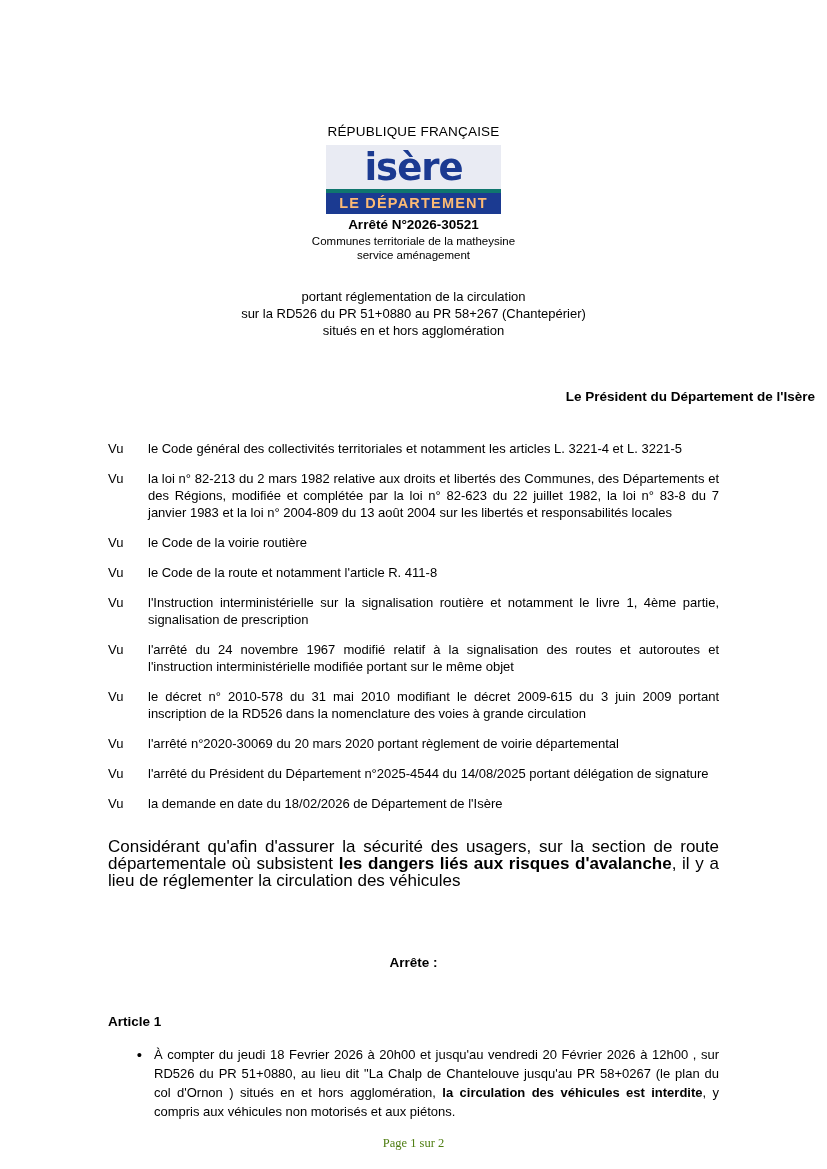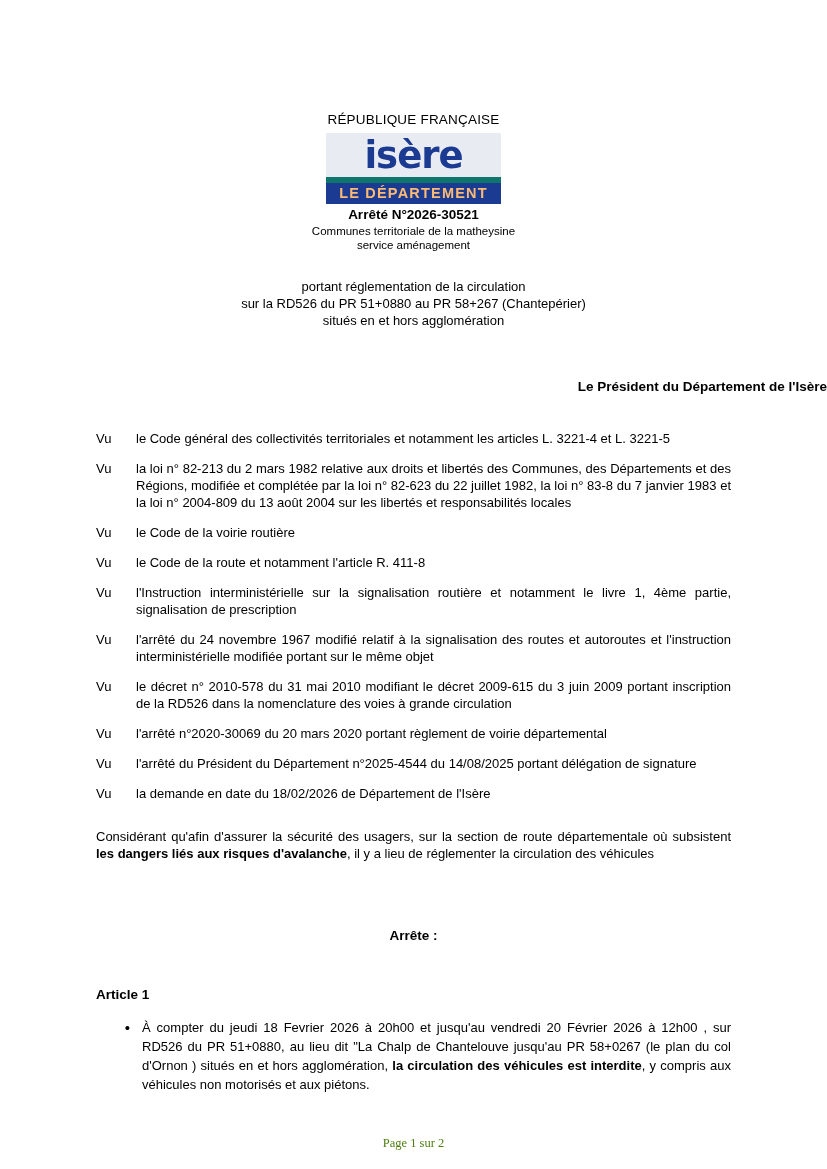--- a/index.html
+++ b/index.html
@@ -13,40 +13,40 @@
     font-family: "Liberation Sans", sans-serif;
     color: #000000;
     position: relative;
     overflow: hidden;
   }
   .page {
     position: relative;
     width: 827px;
     height: 1169px;
     box-sizing: border-box;
-    padding: 0;
+    padding: 12px;
   }
 
   
   .header {
     text-align: center;
     padding-top: 112px;
   }
   .republique {
     font-size: 13.5px;
     letter-spacing: 0.2px;
     color: #000;
   }
   .logo-block {
     margin: 6px auto 0 auto;
     width: 175px;
   }
   .logo-top {
     background: #e9ebf3;
-    border-bottom: 6px solid #0f766e;
+    border-bottom: 4px solid #0f766e;
     padding: 4px 0 2px 0;
     text-align: center;
   }
   .logo-word {
     font-family: "DejaVu Sans", sans-serif;
     font-weight: bold;
     font-size: 37px;
     line-height: 38px;
     color: #1b3a91;
     letter-spacing: -1px;
@@ -110,21 +110,21 @@
   }
   .vu-text {
     font-size: 13px;
     line-height: 17px;
     text-align: justify;
     flex: 1 1 auto;
   }
 
   .considerant {
     margin: 26px 96px 0 96px;
-    font-size: 13px;
+    font-size: 17px;
     line-height: 17px;
     text-align: justify;
   }
   .considerant b { font-weight: bold; }
 
   .arrete-word {
     text-align: center;
     font-weight: bold;
     font-size: 13.5px;
     margin-top: 66px;

